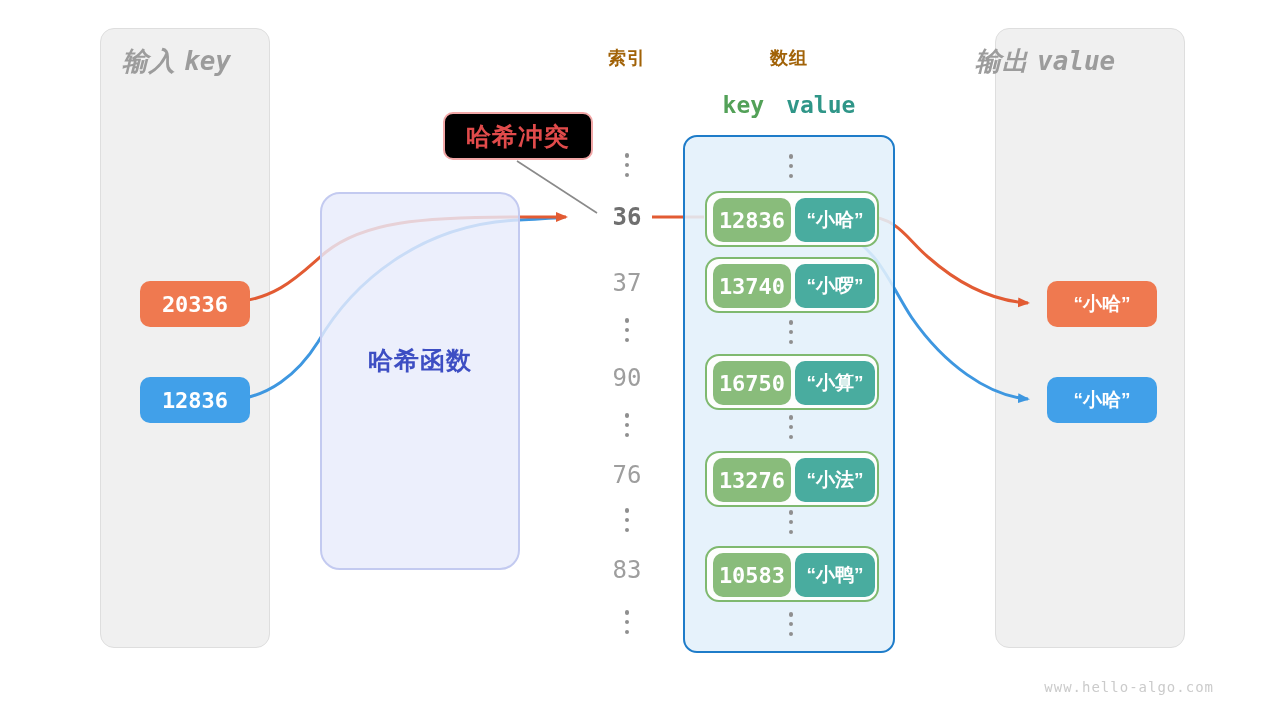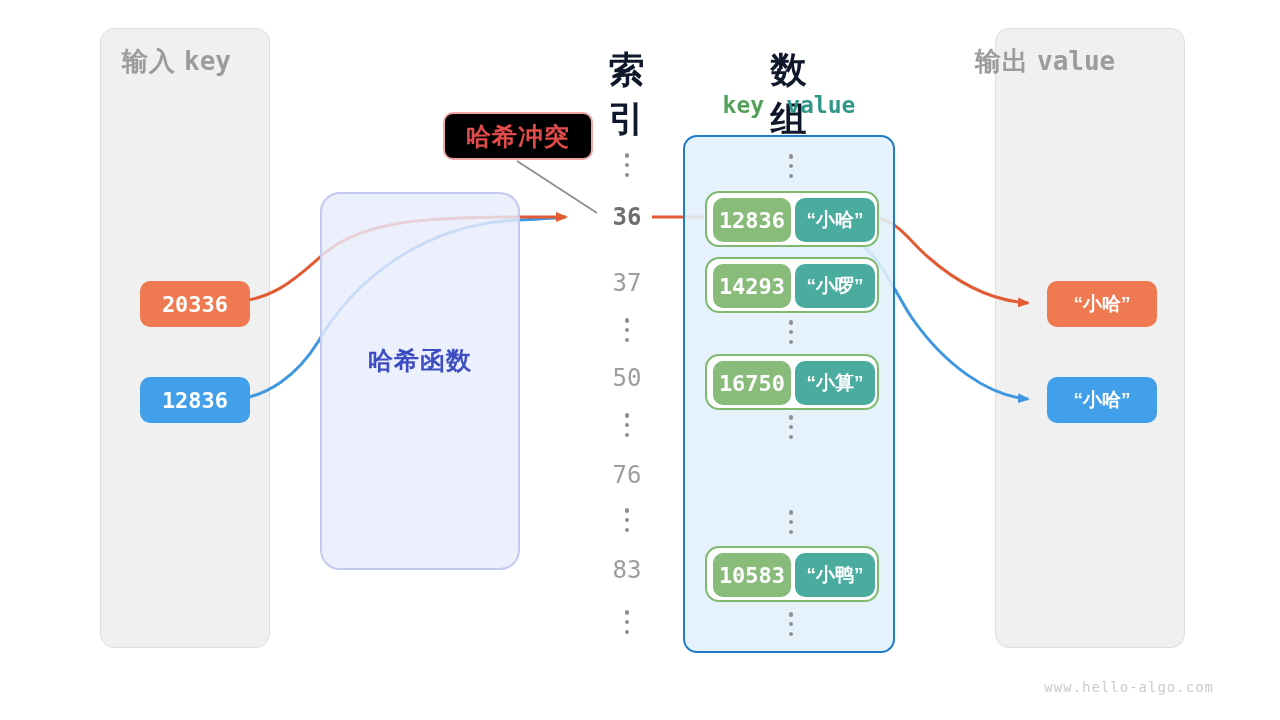--- a/index.html
+++ b/index.html
@@ -16,20 +16,21 @@
     position:absolute; top:28px; height:620px;
     background:#f0f0f0; border:1px solid #dedede; border-radius:14px;
     z-index:0;
   }
   .panel-left  { left:100px; width:170px; }
   .panel-right { left:995px; width:190px; }
   .panel-title {
     position:absolute; top:44px; left:22px;
     font-size:26px; font-weight:bold; color:#9c9c9c; letter-spacing:1px;
     white-space:nowrap;
+    font-style:italic;
   }
   .panel-title .lat { font-family:"DejaVu Sans Mono","Liberation Mono",monospace; margin-left:8px; letter-spacing:0; }
 
   
   svg.flow { position:absolute; left:0; top:0; z-index:1; pointer-events:none; }
 
   
   .hash-box {
     position:absolute; left:320px; top:192px; width:200px; height:378px;
     background:rgba(232,236,251,0.82); border:2px solid #c3caf0; border-radius:20px;
@@ -48,21 +49,21 @@
   .collision-label {
     position:absolute; left:443px; top:112px; width:150px; height:48px;
     background:#000000; border:2px solid #f2a7a7; border-radius:10px;
     display:flex; align-items:center; justify-content:center;
     font-size:25px; font-weight:bold; color:#e14b4b; letter-spacing:1px;
     z-index:3;
   }
 
   
   .col-header {
-    position:absolute; top:46px; font-size:36px; font-weight:bold; color:#0f172a;
+    position:absolute; top:46px; font-size:18px; font-weight:bold; color:#a16207;
     letter-spacing:1px; z-index:3; text-align:center;
   }
   .hdr-index { left:597px; width:60px; }
   .hdr-array { left:758px; width:62px; }
   .kv-header {
     position:absolute; top:92px; left:700px; width:178px; z-index:3;
     display:flex; justify-content:center; gap:22px;
     font-size:23px; font-weight:bold;
   }
   .kv-header .k { color:#53a158; }
@@ -178,21 +179,21 @@
       <i></i>
       <i></i>
     </div>
   <div class="idx mono hot" style="top:202px;">36</div>
   <div class="idx mono" style="top:268px;">37</div>
   <div class="vdots" style="left:617px; top:318px;">
       <i></i>
       <i></i>
       <i></i>
     </div>
-  <div class="idx mono" style="top:363px;">50</div>
+  <div class="idx mono" style="top:363px;">90</div>
   <div class="vdots" style="left:617px; top:413px;">
       <i></i>
       <i></i>
       <i></i>
     </div>
   <div class="idx mono" style="top:460px;">76</div>
   <div class="vdots" style="left:617px; top:508px;">
       <i></i>
       <i></i>
       <i></i>
@@ -209,41 +210,45 @@
         <i></i>
         <i></i>
         <i></i>
       </div>
 
     <div class="arr-row" style="top:54px;">
       <div class="cell cell-key">12836</div>
       <div class="cell cell-value">“小哈”</div>
     </div>
     <div class="arr-row" style="top:120px;">
-      <div class="cell cell-key">14293</div>
+      <div class="cell cell-key">13740</div>
       <div class="cell cell-value">“小啰”</div>
     </div>
 
     <div class="vdots" style="left:96px; top:183px;">
         <i></i>
         <i></i>
         <i></i>
       </div>
 
     <div class="arr-row" style="top:217px;">
       <div class="cell cell-key">16750</div>
       <div class="cell cell-value">“小算”</div>
     </div>
 
     <div class="vdots" style="left:96px; top:278px;">
         <i></i>
         <i></i>
         <i></i>
       </div>
 
+    <div class="arr-row" style="top:314px;">
+      <div class="cell cell-key">13276</div>
+      <div class="cell cell-value">“小法”</div>
+    </div>
 
     <div class="vdots" style="left:96px; top:373px;">
         <i></i>
         <i></i>
         <i></i>
       </div>
 
     <div class="arr-row" style="top:409px;">
       <div class="cell cell-key">10583</div>
       <div class="cell cell-value">“小鸭”</div>

